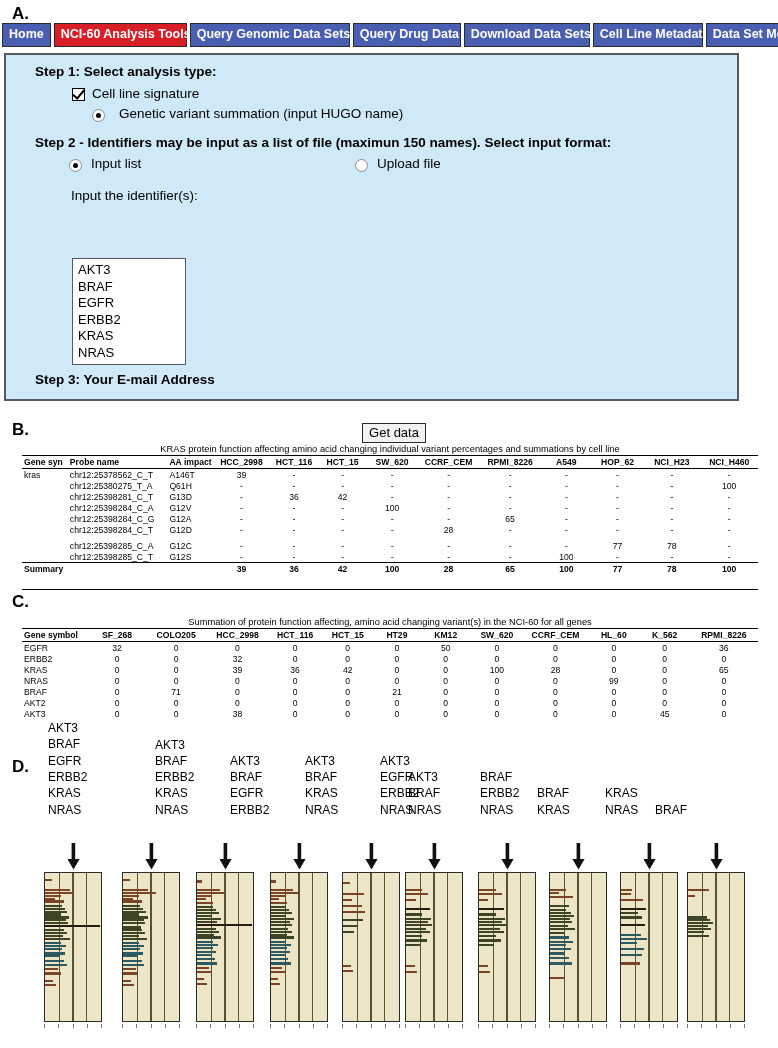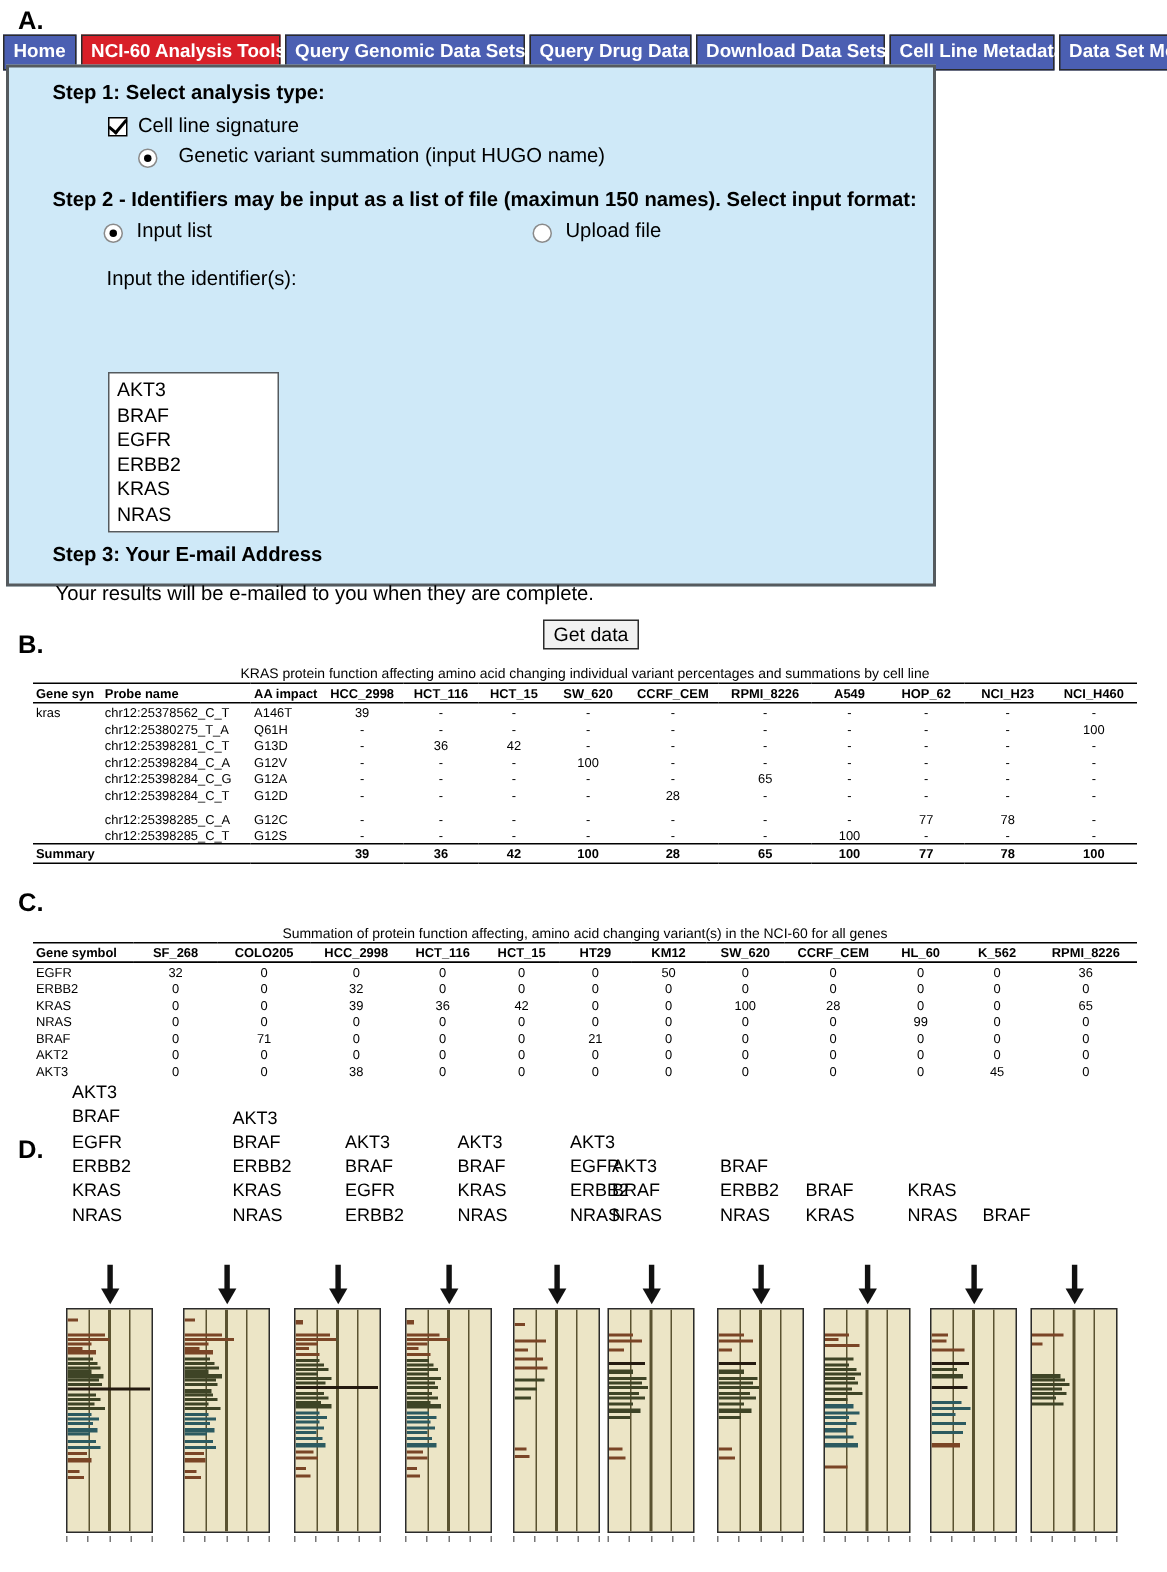--- a/index.html
+++ b/index.html
@@ -45,22 +45,22 @@
     text-align: center;
     white-space: nowrap;
     cursor: pointer;
     height: 24px;
   }
   .tab.active { background: #d81f28; }
 
   
   #formbox {
     position: absolute;
-    left: 4px; top: 43px;
-    width: 620px; height: 348px;
+    left: 4px; top: 53px;
+    width: 735px; height: 348px;
     background: #cfe9f8;
     border: 2px solid #555a5e;
   }
   .step-head {
     position: absolute;
     font-weight: bold;
     font-size: 13.5px;
     color: #000;
     white-space: nowrap;
   }
@@ -168,21 +168,21 @@
   table.sci thead tr.hdr th {
     font-weight: bold;
     border-top: 1.1px solid #000;
     border-bottom: 1.1px solid #000;
     padding-top: 1px; padding-bottom: 1px;
   }
   table.sci tr.summary td {
     font-weight: bold;
     border-top: 1.1px solid #000;
     border-bottom: 1.1px solid #000;
-    padding-top: 1px; padding-bottom: 1px;
+    padding-top: 1px; padding-bottom: 15px;
   }
   table.sci tr.gap td { height: 5px; padding: 0; }
   .ta-l { text-align: left; }
   .ta-c { text-align: center; }
 
   
   .d-labels {
     position: absolute;
     font-size: 12px;
     line-height: 16.3px;
@@ -258,21 +258,20 @@
         <div>AKT3</div>
         <div>BRAF</div>
         <div>EGFR</div>
         <div>ERBB2</div>
         <div>KRAS</div>
         <div>NRAS</div>
       </div>
 
     <div class="step-head" style="left:29px; top:317px;">Step 3: Your E-mail Address</div>
 
-    <div class="plain" style="left:31px; top:343px;">Your results will be e-mailed to you when they are complete.</div>
 
     <div id="getdata">Get data</div>
   </div>
 
   <div class="panel-letter" style="left:12px; top:420px;">B.</div>
 
   <div class="tbl-wrap" style="left:22px; top:444px; width:736px;">
     <div class="tbl-title">KRAS protein function affecting amino acid changing individual variant percentages and summations by cell line</div>
     <table class="sci" id="table-b">
         <thead>

